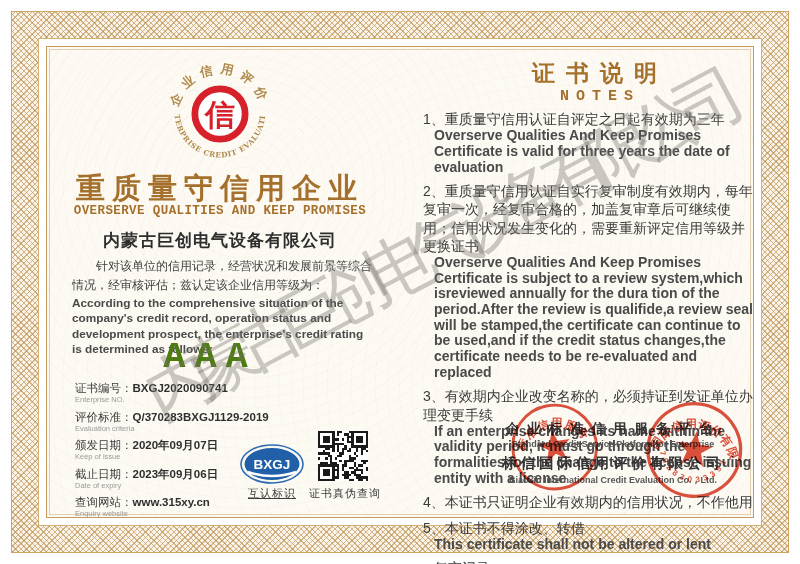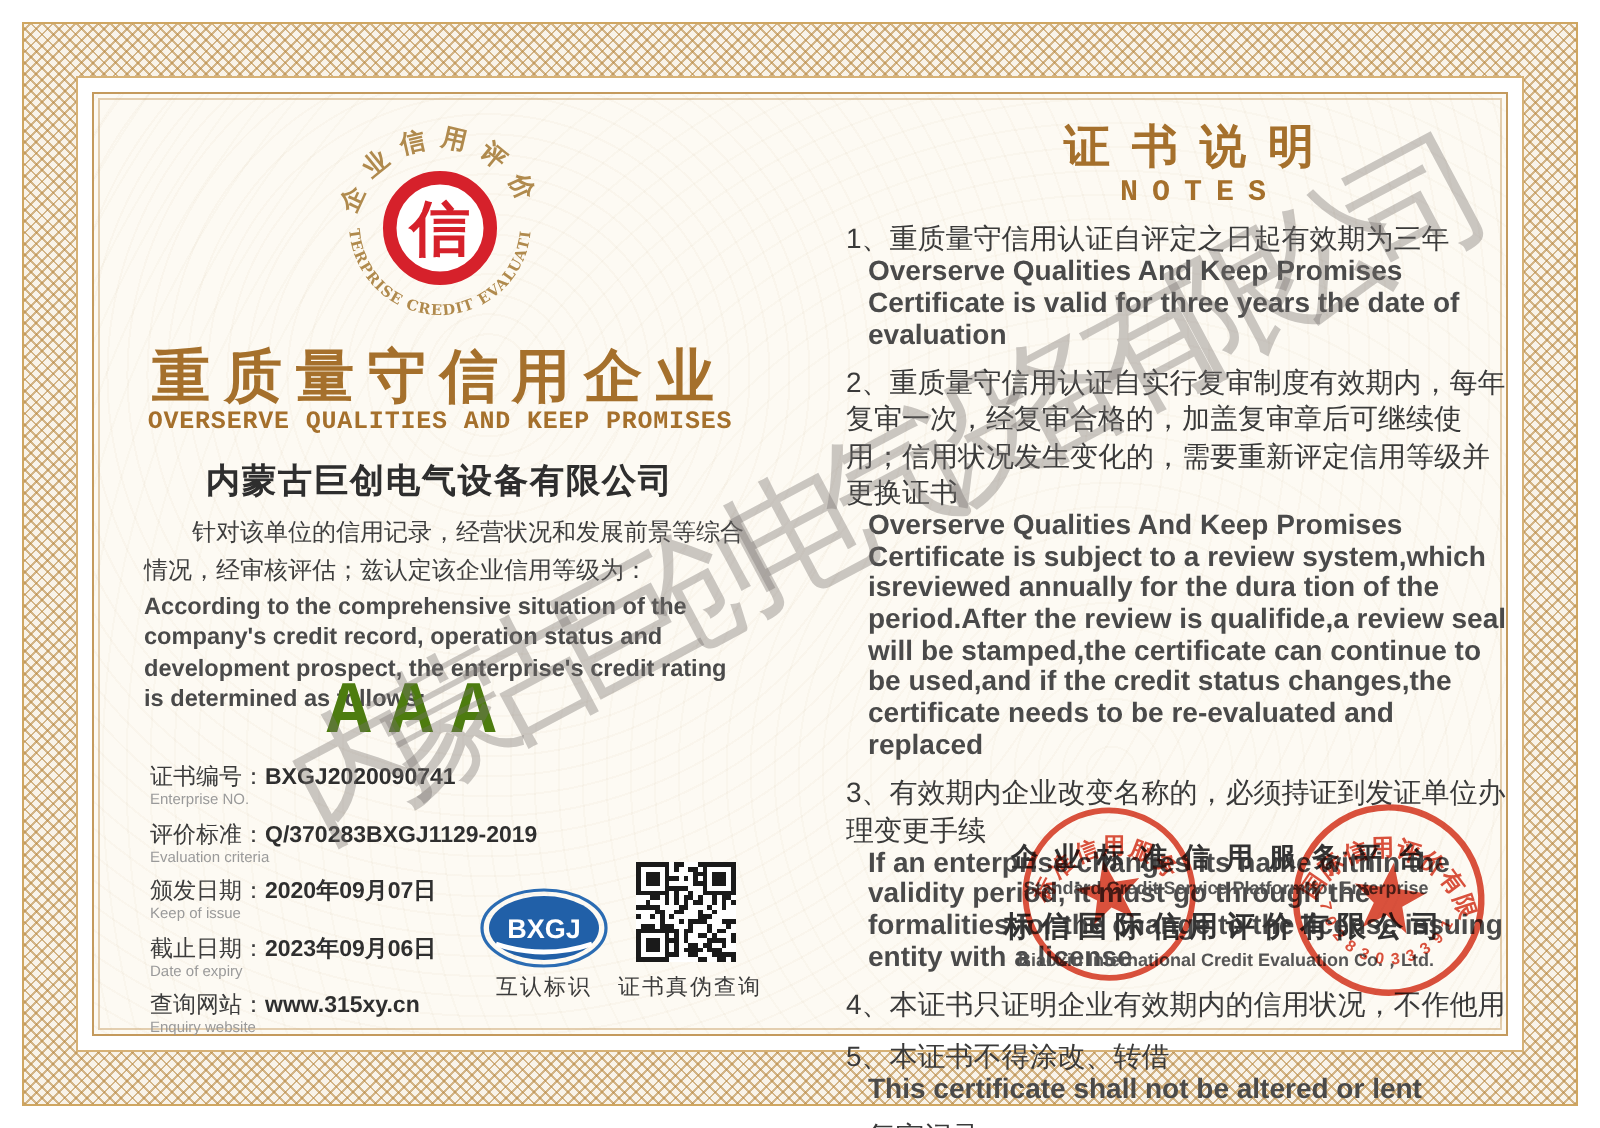--- a/index.html
+++ b/index.html
@@ -110,21 +110,21 @@
   </div>
 
   <div class="abs" style="left:240px;top:444px;">
     <svg width="64" height="40" viewBox="0 0 64 40">
       <ellipse cx="32" cy="20" rx="31" ry="19" fill="none" stroke="#2b6cb3" stroke-width="1.6"></ellipse>
       <ellipse cx="32" cy="20" rx="27.5" ry="16" fill="#2160a8"></ellipse>
       <text x="32" y="25" text-anchor="middle" font-size="13.5" font-weight="bold" fill="#ffffff" font-family="Liberation Sans,sans-serif">BXGJ</text>
       <path d="M 8,28 Q 32,36 56,28" fill="none" stroke="#ffffff" stroke-width="2.4"></path>
     </svg>
   </div>
-  <div class="abs badge-cap" style="left:236px;top:486px;width:72px;">互认标识</div>
+  <div class="abs badge-cap" style="left:236px;top:486px;width:72px;text-decoration:underline;">互认标识</div>
 
   <div class="abs" style="left:318px;top:431px;width:50px;height:50px;"><svg viewBox="0 0 42 42" width="50" height="50" shape-rendering="crispEdges">
         <rect width="42" height="42" fill="#ffffff"></rect>
         <g fill="#1a1a1a">
           <rect x="0" y="0" width="2" height="2"></rect>
           <rect x="2" y="0" width="2" height="2"></rect>
           <rect x="4" y="0" width="2" height="2"></rect>
           <rect x="6" y="0" width="2" height="2"></rect>
           <rect x="8" y="0" width="2" height="2"></rect>
           <rect x="10" y="0" width="2" height="2"></rect>

